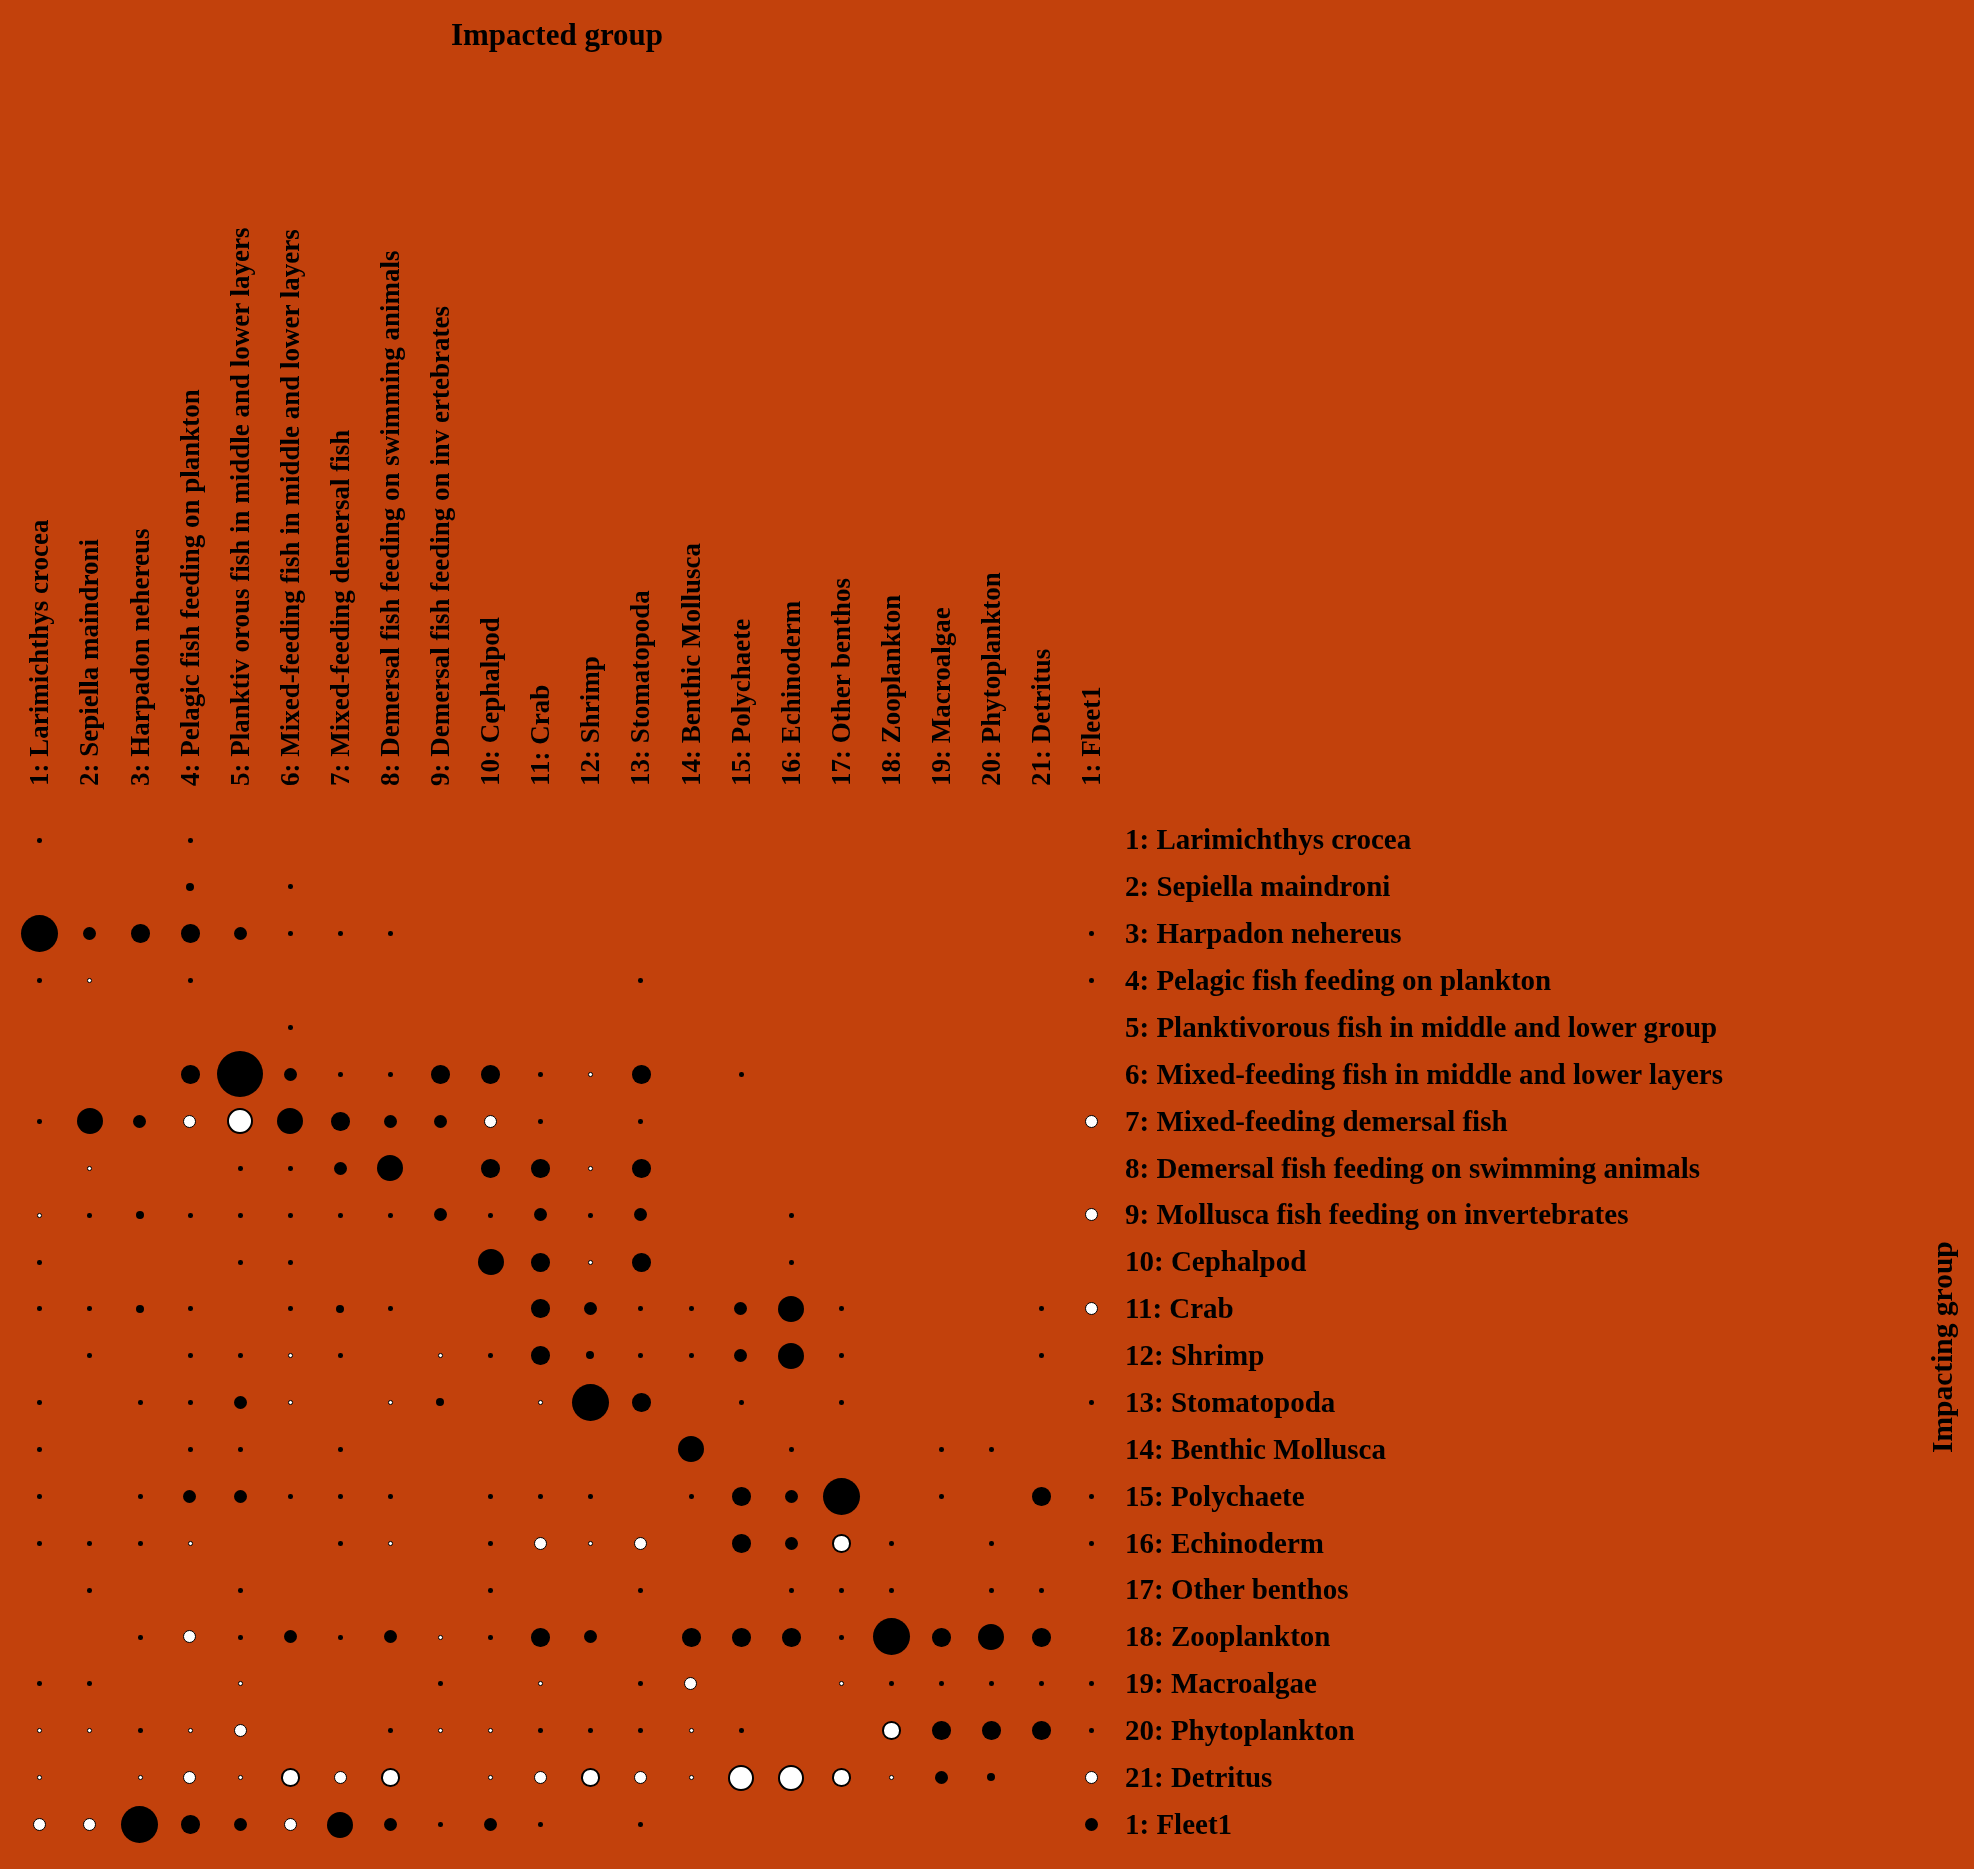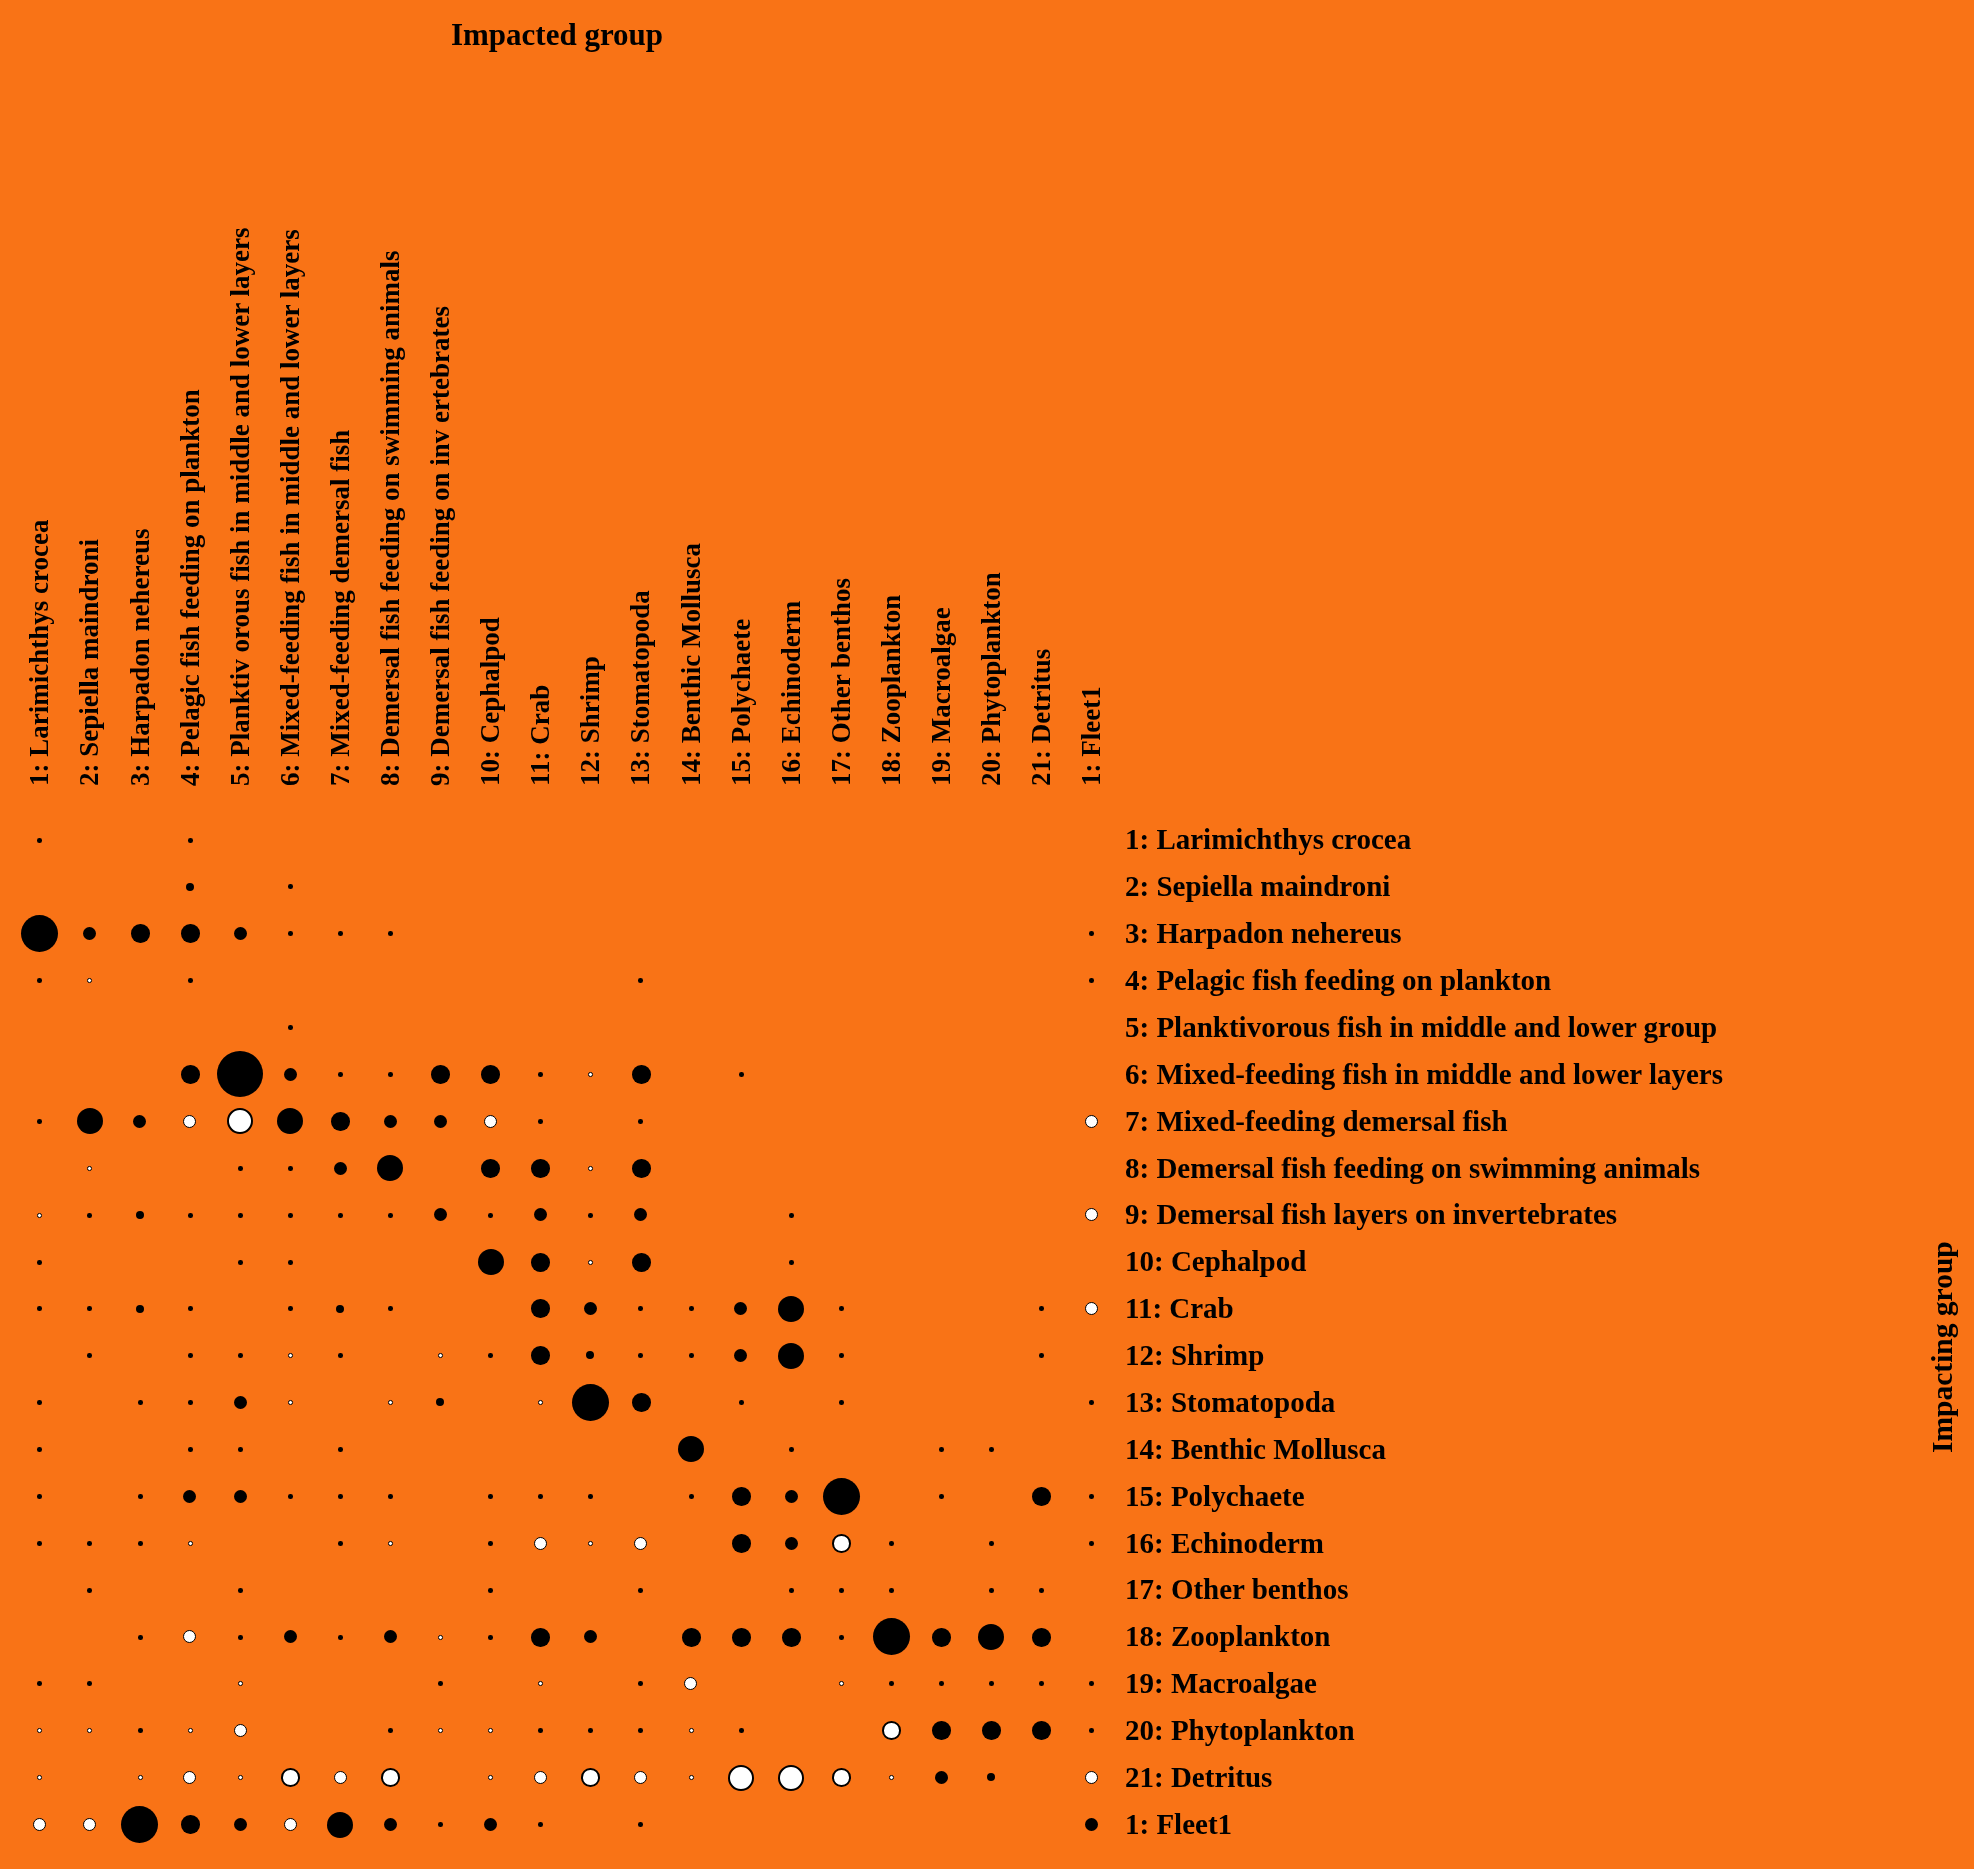--- a/index.html
+++ b/index.html
@@ -1,18 +1,18 @@
 <!DOCTYPE html>
 <html style="font-size:14.8px"><head>
 <meta charset="utf-8">
 <style>
   html,body{margin:0;padding:0;background:#fff;}
   body{width:1974px;height:1870px;position:relative;overflow:hidden;
        font-family:"Liberation Serif","DejaVu Serif",serif;color:#000;}
-  #chart{position:absolute;left:0;top:0;width:1974px;height:1870px;background:#f97316;}
+  #chart{position:absolute;left:0;top:0;width:1974px;height:1870px;background:#c2410c;}
   .title-top{position:absolute;font-weight:bold;font-size:31px;white-space:nowrap;
              transform:translateX(-50%);}
   .title-right{position:absolute;font-weight:bold;font-size:29.5px;white-space:nowrap;
                transform-origin:0 100%;transform:rotate(-90deg);line-height:31px;}
   .col-label{position:absolute;font-weight:bold;font-size:27px;white-space:nowrap;
              transform-origin:0 100%;transform:rotate(-90deg);line-height:31px;}
   .row-label{position:absolute;font-weight:bold;font-size:29px;white-space:nowrap;
              line-height:35px;}
   .dot{position:absolute;border-radius:50%;box-sizing:border-box;}
   .dot.pos{background:#000;}
@@ -50,21 +50,21 @@
     </div>
   <div id="row-labels">
       <span class="row-label" style="left: 1125px; top: 822px;">1: Larimichthys crocea</span>
       <span class="row-label" style="left: 1125px; top: 869px;">2: Sepiella maindroni</span>
       <span class="row-label" style="left: 1125px; top: 916px;">3: Harpadon nehereus</span>
       <span class="row-label" style="left: 1125px; top: 963px;">4: Pelagic fish feeding on plankton</span>
       <span class="row-label" style="left: 1125px; top: 1010px;">5: Planktivorous fish in middle and lower group</span>
       <span class="row-label" style="left: 1125px; top: 1057px;">6: Mixed-feeding fish in middle and lower layers</span>
       <span class="row-label" style="left: 1125px; top: 1104px;">7: Mixed-feeding demersal fish</span>
       <span class="row-label" style="left: 1125px; top: 1151px;">8: Demersal fish feeding on swimming animals</span>
-      <span class="row-label" style="left: 1125px; top: 1197px;">9: Demersal fish layers on invertebrates</span>
+      <span class="row-label" style="left: 1125px; top: 1197px;">9: Mollusca fish feeding on invertebrates</span>
       <span class="row-label" style="left: 1125px; top: 1244px;">10: Cephalpod</span>
       <span class="row-label" style="left: 1125px; top: 1291px;">11: Crab</span>
       <span class="row-label" style="left: 1125px; top: 1338px;">12: Shrimp</span>
       <span class="row-label" style="left: 1125px; top: 1385px;">13: Stomatopoda</span>
       <span class="row-label" style="left: 1125px; top: 1432px;">14: Benthic Mollusca</span>
       <span class="row-label" style="left: 1125px; top: 1479px;">15: Polychaete</span>
       <span class="row-label" style="left: 1125px; top: 1526px;">16: Echinoderm</span>
       <span class="row-label" style="left: 1125px; top: 1572px;">17: Other benthos</span>
       <span class="row-label" style="left: 1125px; top: 1619px;">18: Zooplankton</span>
       <span class="row-label" style="left: 1125px; top: 1666px;">19: Macroalgae</span>

